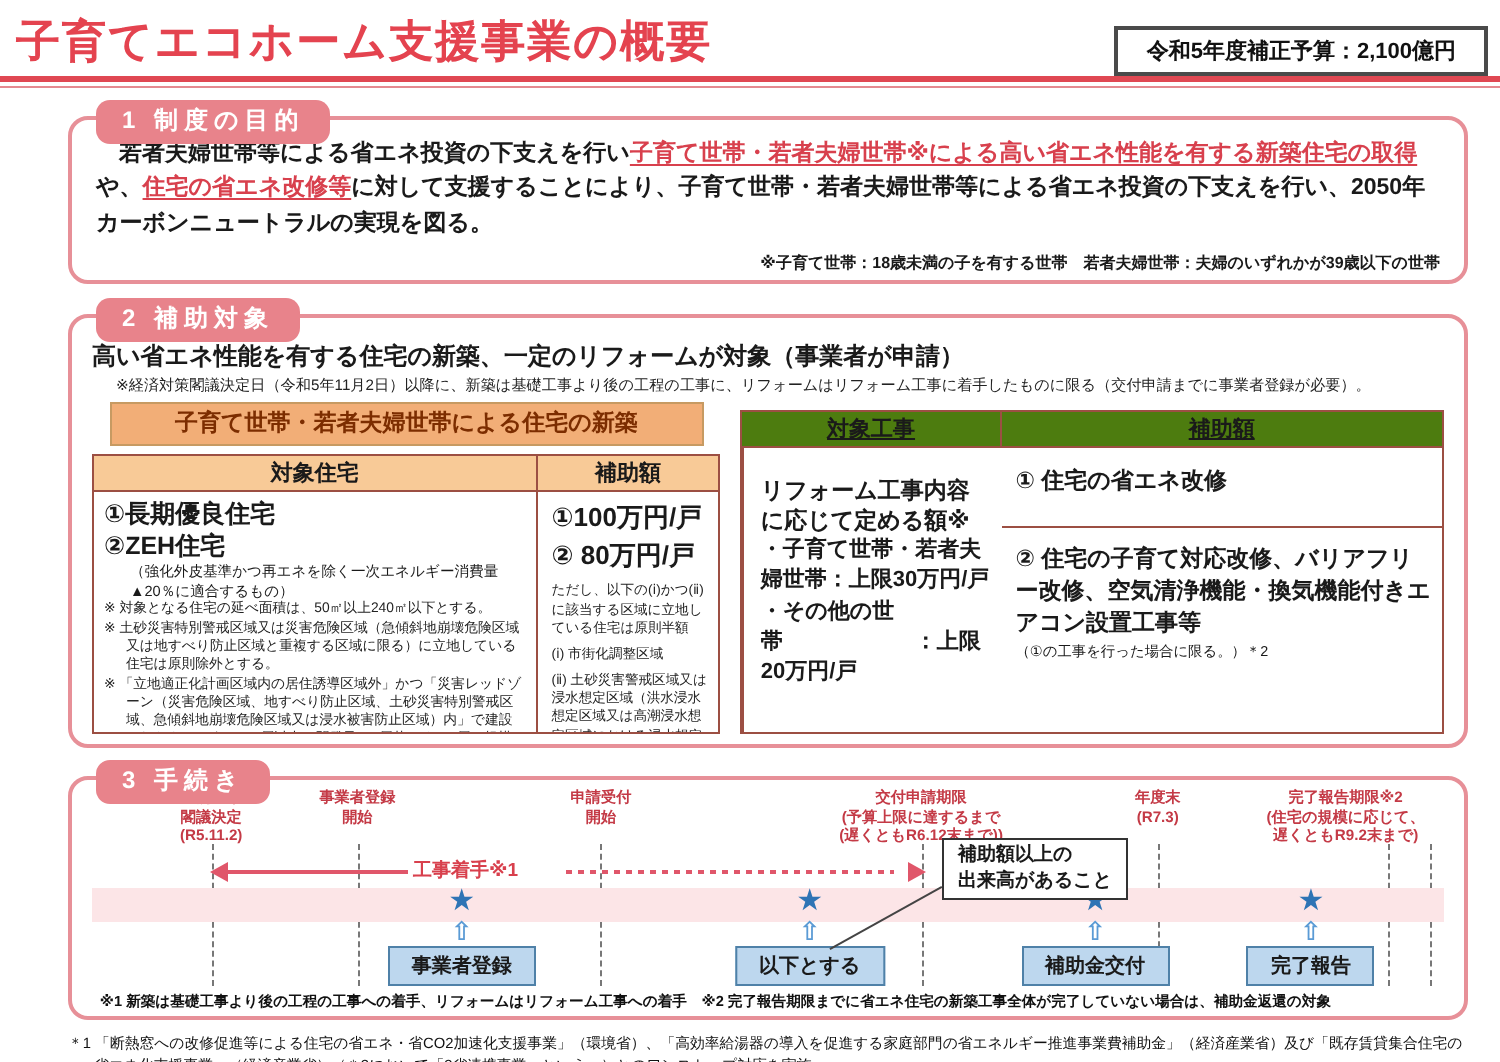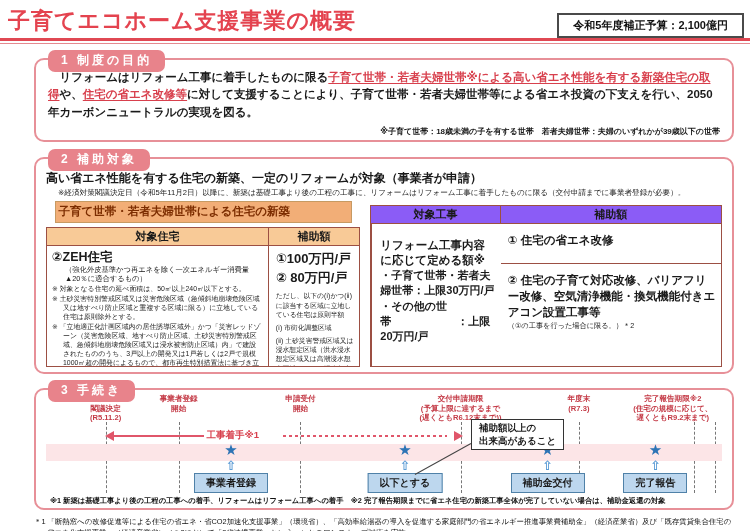--- a/index.html
+++ b/index.html
@@ -26,28 +26,28 @@
   .red-u{color:#d8404d;text-decoration:underline;text-underline-offset:2px;}
   .s1-note{font-size:8px;font-weight:bold;text-align:right;margin-top:5px;}
 
   
   .s2{margin-top:15px;padding:11px 10px 5px;}
   .s2-lead{font-size:12px;font-weight:bold;}
   .s2-note{font-size:7.6px;margin:1px 0 3px 12px;color:#222;}
   .s2-cols{display:flex;gap:10px;height:166px;}
   .col-new{width:46.5%;display:flex;flex-direction:column;}
   .col-reform{flex:1;display:flex;flex-direction:column;}
-  .col-tab{margin:0 auto;text-align:left;font-weight:bold;font-size:11.5px;padding:2px 3px 3px;white-space:nowrap;}
+  .col-tab{margin:0 auto;text-align:center;font-weight:bold;font-size:11.5px;padding:2px 3px 3px;white-space:nowrap;}
   .tab-new{width:92%;background:#f2ae77;color:#7c2d00;border:1px solid #c79a62;}
   .tab-reform{width:82%;background:#f2ee7c;color:#1a1a1a;border:1px solid #c6c276;}
   .tbl{border:1.5px solid #9c4f43;margin-top:4px;flex:1;display:grid;overflow:hidden;background:#fff;}
   .tbl-new{grid-template-columns:71% 29%;grid-template-rows:18px 1fr;}
   .tbl-reform{grid-template-columns:37% 63%;grid-template-rows:18px 40px 1fr;}
   .th{background:#f8ca97;font-size:11px;font-weight:bold;text-align:center;border-bottom:1.5px solid #9c4f43;padding-top:1px;}
-  .th-y{background:#8b5cf6;}
+  .th-y{background:#4d7c0f;text-decoration:underline;}
   .brd-r{border-right:1.5px solid #9c4f43;}
   .cell{padding:3px 5px;overflow:hidden;}
   .item{font-size:12.5px;font-weight:bold;line-height:1.3;}
   .item-sub{font-size:7.3px;padding-left:13px;line-height:1.3;margin-bottom:1px;}
   .fnote{font-size:6.9px;line-height:1.3;padding-left:11px;text-indent:-11px;margin-top:1px;color:#222;}
   .amount-cell{padding:4px 3px 3px 7px;overflow:hidden;}
   .amount{font-size:13px;font-weight:bold;line-height:1.45;}
   .amount-note{font-size:6.8px;line-height:1.35;margin-top:4px;color:#222;}
   .work-a{font-size:11.5px;font-weight:bold;padding:9px 4px 0 7px;border-bottom:1.2px solid #9c4f43;}
   .work-b{font-size:11.5px;font-weight:bold;line-height:1.4;padding:8px 4px 0 7px;}
@@ -88,37 +88,38 @@
 <div class="page">
 
   <div class="header">
     <div class="title">子育てエコホーム支援事業の概要</div>
     <div class="header-rule"></div>
     <div class="budget-box">令和5年度補正予算：2,100億円</div>
   </div>
 
   <div class="section s1">
     <div class="section-tab">1 制度の目的</div>
-    <div class="s1-body"><span>リフォームはリフォーム工事に着手したものに限る</span><span class="red-u">子育て世帯・若者夫婦世帯※による高い省エネ性能を有する新築住宅の取得</span><span>や、</span><span class="red-u">住宅の省エネ改修等</span><span>に対して支援することにより、子育て世帯・若者夫婦世帯等による省エネ投資の下支えを行い、2050年カーボンニュートラルの実現を図る。</span></div>
+    <div class="s1-body"><span>若者夫婦世帯等による省エネ投資の下支えを行い</span><span class="red-u">子育て世帯・若者夫婦世帯※による高い省エネ性能を有する新築住宅の取得</span><span>や、</span><span class="red-u">住宅の省エネ改修等</span><span>に対して支援することにより、子育て世帯・若者夫婦世帯等による省エネ投資の下支えを行い、2050年カーボンニュートラルの実現を図る。</span></div>
     <div class="s1-note">※子育て世帯：18歳未満の子を有する世帯　若者夫婦世帯：夫婦のいずれかが39歳以下の世帯</div>
   </div>
 
   <div class="section s2">
     <div class="section-tab">2 補助対象</div>
     <div class="s2-lead">高い省エネ性能を有する住宅の新築、一定のリフォームが対象（事業者が申請）</div>
     <div class="s2-note">※経済対策閣議決定日（令和5年11月2日）以降に、新築は基礎工事より後の工程の工事に、リフォームはリフォーム工事に着手したものに限る（交付申請までに事業者登録が必要）。</div>
 
     <div class="s2-cols">
 
       <div class="col-new">
         <div class="col-tab tab-new">子育て世帯・若者夫婦世帯による住宅の新築</div>
         <div class="tbl tbl-new">
           <div class="th brd-r">対象住宅</div>
           <div class="th">補助額</div>
           <div class="cell brd-r">
+            <div class="item">①長期優良住宅</div>
             <div class="item">②ZEH住宅</div>
             <div class="item-sub">（強化外皮基準かつ再エネを除く一次エネルギー消費量▲20％に適合するもの）</div>
             <div class="fnote">※ 対象となる住宅の延べ面積は、50㎡以上240㎡以下とする。</div>
             <div class="fnote">※ 土砂災害特別警戒区域又は災害危険区域（急傾斜地崩壊危険区域又は地すべり防止区域と重複する区域に限る）に立地している住宅は原則除外とする。</div>
             <div class="fnote">※ 「立地適正化計画区域内の居住誘導区域外」かつ「災害レッドゾーン（災害危険区域、地すべり防止区域、土砂災害特別警戒区域、急傾斜地崩壊危険区域又は浸水被害防止区域）内」で建設されたもののうち、3戸以上の開発又は1戸若しくは2戸で規模1000㎡超の開発によるもので、都市再生特別措置法に基づき立地を適正なものとするために行われた市町村長の勧告に従わなかった旨の公表に係る住宅は原則除外とする。</div>
           </div>
           <div class="amount-cell">
             <div class="amount">①100万円/戸</div>
             <div class="amount">② 80万円/戸</div>
             <div class="amount-note">ただし、以下の(ⅰ)かつ(ⅱ)に該当する区域に立地している住宅は原則半額</div>

